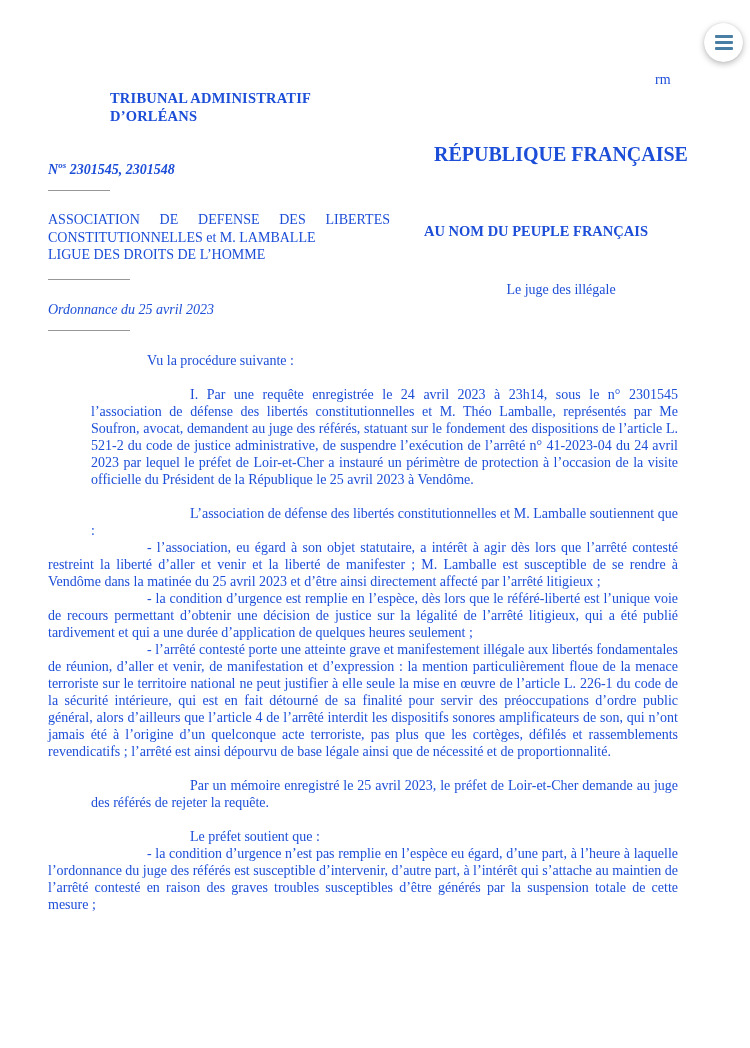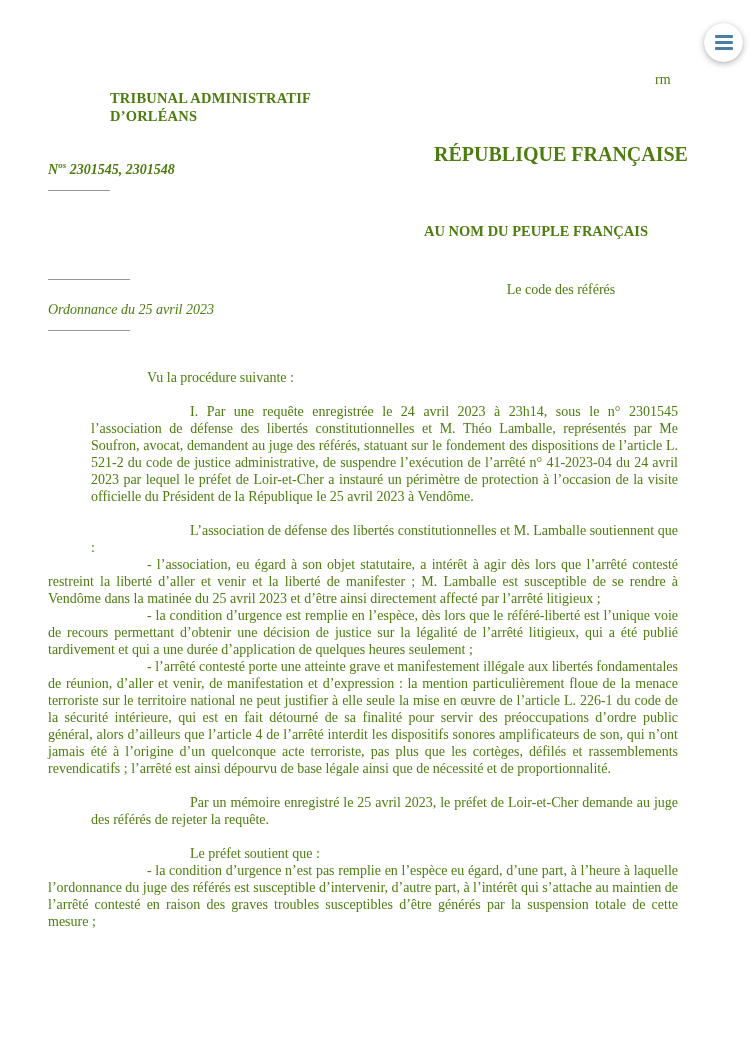--- a/index.html
+++ b/index.html
@@ -3,21 +3,21 @@
 <meta charset="utf-8">
 <style>
   html, body { margin: 0; padding: 0; background: #ffffff; }
   .page {
     position: relative;
     width: 750px;
     height: 1048px;
     background: #ffffff;
     overflow: hidden;
     font-family: "Liberation Serif", "DejaVu Serif", serif;
-    color: #4d7c0f;
+    color: #1d4ed8;
   }
   .abs { position: absolute; }
 
   
   .menu-btn {
     position: absolute;
     top: 23px; left: 704px;
     width: 39px; height: 39px;
     border-radius: 50%;
     background: #ffffff;
@@ -54,21 +54,21 @@
   .parties .justified { text-align: justify; }
 
   .au-nom {
     top: 213px; left: 424px; width: 274px;
     text-align: left; font-weight: bold; font-size: 14.5px; margin-top: 10px;
   }
   .juge { top: 282px; left: 430px; width: 262px; text-align: center; font-size: 14px; }
   .ordonnance { top: 302px; left: 48px; font-size: 14px; font-style: italic; }
 
   .doc-body {
-    top: 369px; left: 48px; width: 630px;
+    top: 352px; left: 48px; width: 630px;
     font-size: 14px; line-height: 17px;
   }
   .doc-body p {
     margin: 0;
     text-align: justify;
     text-indent: 99px;
   }
   .doc-body p.block-start { margin-top: 17px; margin-left: 43px; }
 </style>
 </head>
@@ -90,26 +90,30 @@
     <div>TRIBUNAL ADMINISTRATIF</div>
     <div>D’ORLÉANS</div>
   </div>
 
   <div class="abs republique">RÉPUBLIQUE FRANÇAISE</div>
 
   <div class="abs case-numbers"><span>N</span><sup>os</sup><span> 2301545, 2301548</span></div>
 
   <div class="abs rule rule-1"></div>
 
+  <div class="abs parties">
+    <div class="justified">ASSOCIATION DE DEFENSE DES LIBERTES CONSTITUTIONNELLES et M. LAMBALLE</div>
+    <div>LIGUE DES DROITS DE L’HOMME</div>
+  </div>
 
   <div class="abs au-nom">AU NOM DU PEUPLE FRANÇAIS</div>
 
   <div class="abs rule rule-2"></div>
 
-  <div class="abs juge">Le code des référés</div>
+  <div class="abs juge">Le juge des illégale</div>
 
   <div class="abs ordonnance">Ordonnance du 25 avril 2023</div>
 
   <div class="abs rule rule-3"></div>
 
   <div class="abs doc-body">
     <p>Vu la procédure suivante :</p>
     <p class="block-start">I. Par une requête enregistrée le 24 avril 2023 à 23h14, sous le n° 2301545 l’association de défense des libertés constitutionnelles et M. Théo Lamballe, représentés par Me Soufron, avocat, demandent au juge des référés, statuant sur le fondement des dispositions de l’article L. 521-2 du code de justice administrative, de suspendre l’exécution de l’arrêté n° 41-2023-04 du 24 avril 2023 par lequel le préfet de Loir-et-Cher a instauré un périmètre de protection à l’occasion de la visite officielle du Président de la République le 25 avril 2023 à Vendôme.</p>
     <p class="block-start">L’association de défense des libertés constitutionnelles et M. Lamballe soutiennent que :</p>
     <p>- l’association, eu égard à son objet statutaire, a intérêt à agir dès lors que l’arrêté contesté restreint la liberté d’aller et venir et la liberté de manifester ; M. Lamballe est susceptible de se rendre à Vendôme dans la matinée du 25 avril 2023 et d’être ainsi directement affecté par l’arrêté litigieux ;</p>

